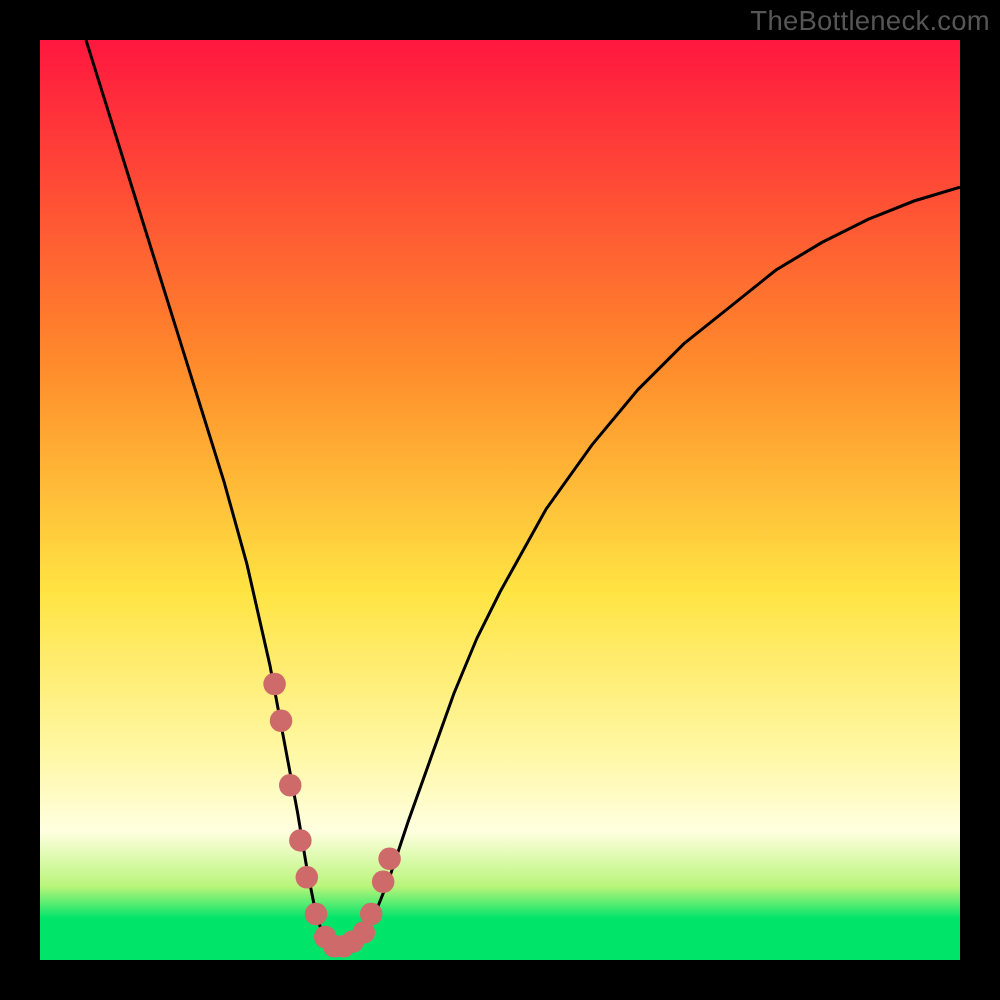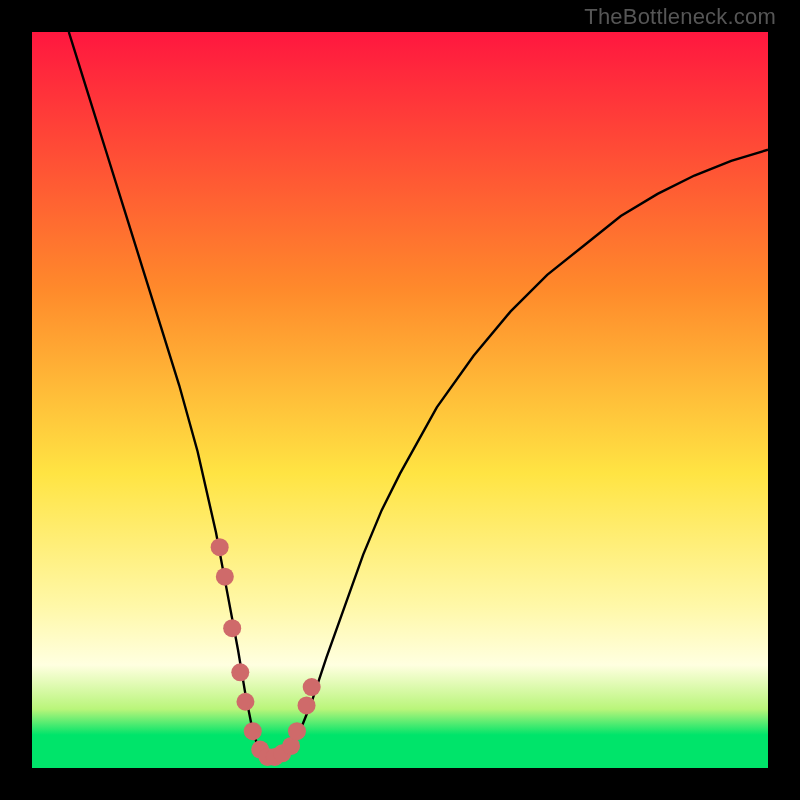--- a/index.html
+++ b/index.html
@@ -13,21 +13,21 @@
   .frame {
     position: relative;
     width: 800px;
     height: 800px;
     background: #000000;
     box-sizing: border-box;
   }
   .watermark {
     position: absolute;
     top: 4px;
-    right: 24px;
+    right: 8px;
     font-family: Arial, Helvetica, sans-serif;
     font-size: 22px;
     color: #565656;
     letter-spacing: 0.2px;
     z-index: 5;
   }
   .plot {
     position: absolute;
     left: 32px;
     top: 32px;

